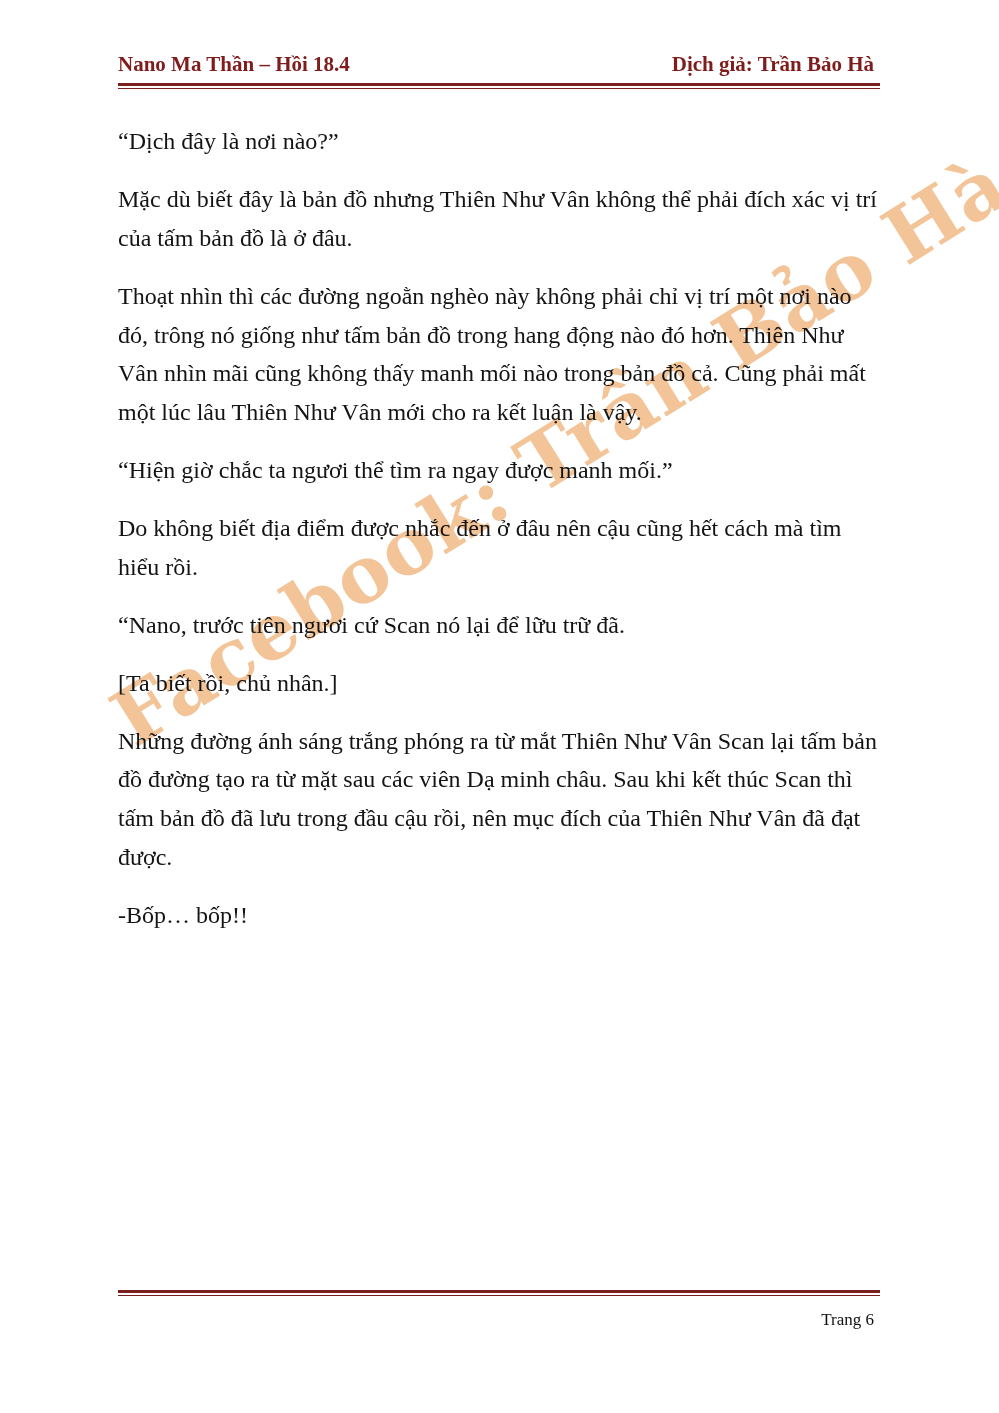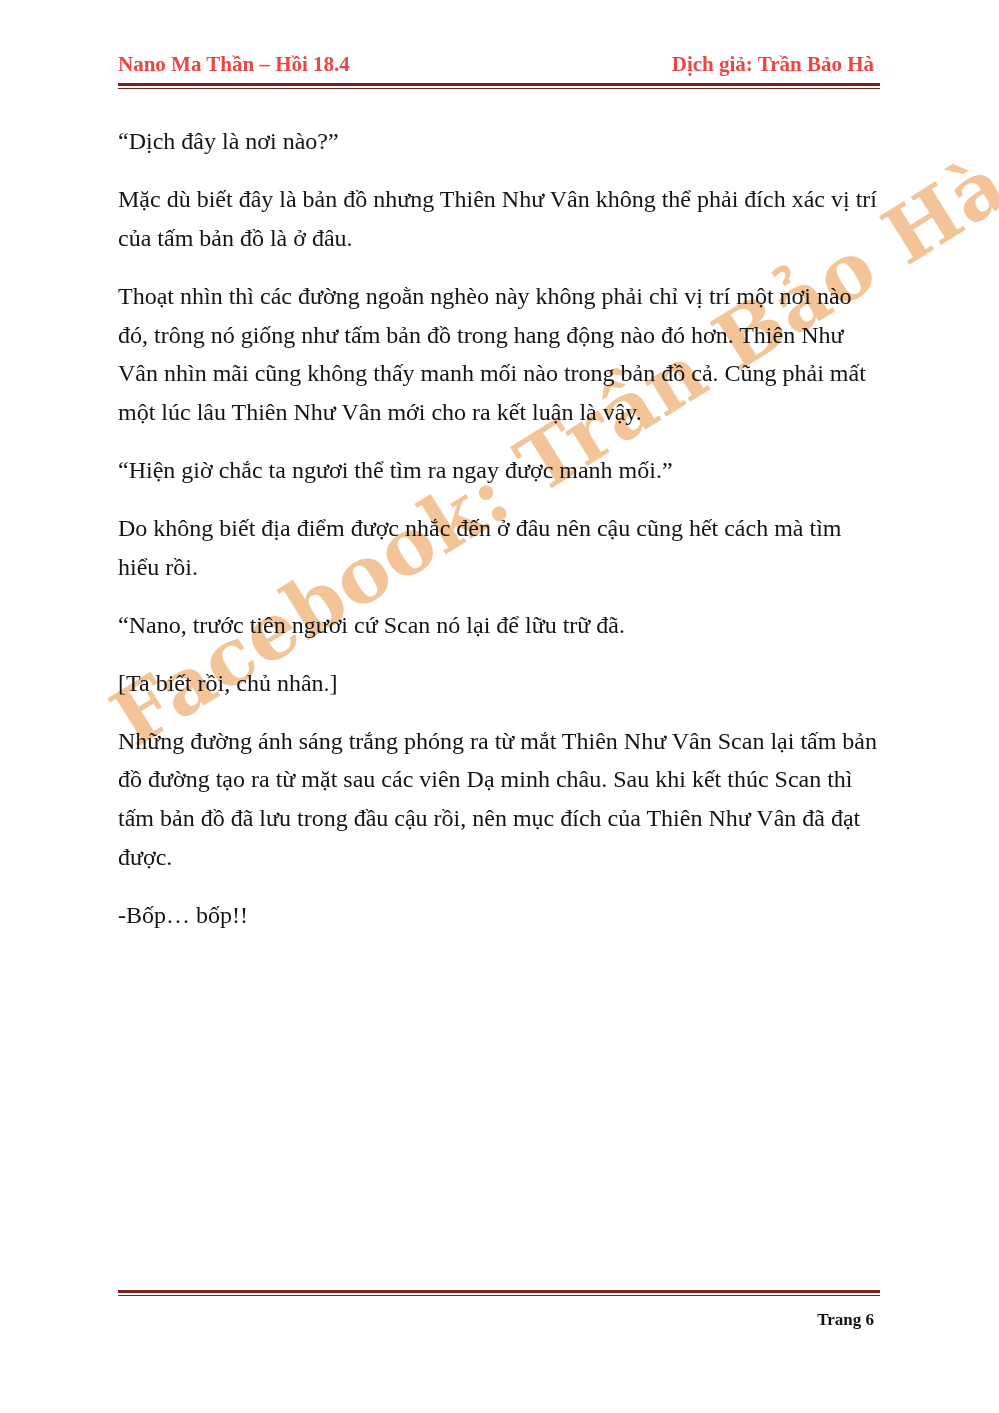--- a/index.html
+++ b/index.html
@@ -57,21 +57,21 @@
     width: 762px;
     z-index: 10;
   }
   .header-row {
     display: flex;
     justify-content: space-between;
     align-items: baseline;
     font-size: 21px;
     font-weight: 700;
     font-family: "Liberation Serif", serif;
-    color: #ef4444;
+    color: #7f1d1d;
   }
   .header-left { white-space: nowrap; }
   .header-right { white-space: nowrap; padding-right: 6px;}
   .header-rule {
     margin-top: 6px;
     border-top: 3px solid #7b1f1f;
     border-bottom: 1px solid #7b1f1f;
     height: 2px;
   }
 
@@ -102,21 +102,21 @@
   .footer-rule {
     border-top: 3px solid #7b1f1f;
     border-bottom: 1px solid #7b1f1f;
     height: 2px;
   }
   .footer-row {
     margin-top: 14px;
     display: flex;
     justify-content: flex-end;
     font-size: 17px;
-    font-weight: 700;
+    font-weight: 400;
     color: #111;
   }
   .page-number { padding-right: 6px; }
 </style>
 </head>
 <body>
 
 <div class="page">
 
   <div class="watermark">

